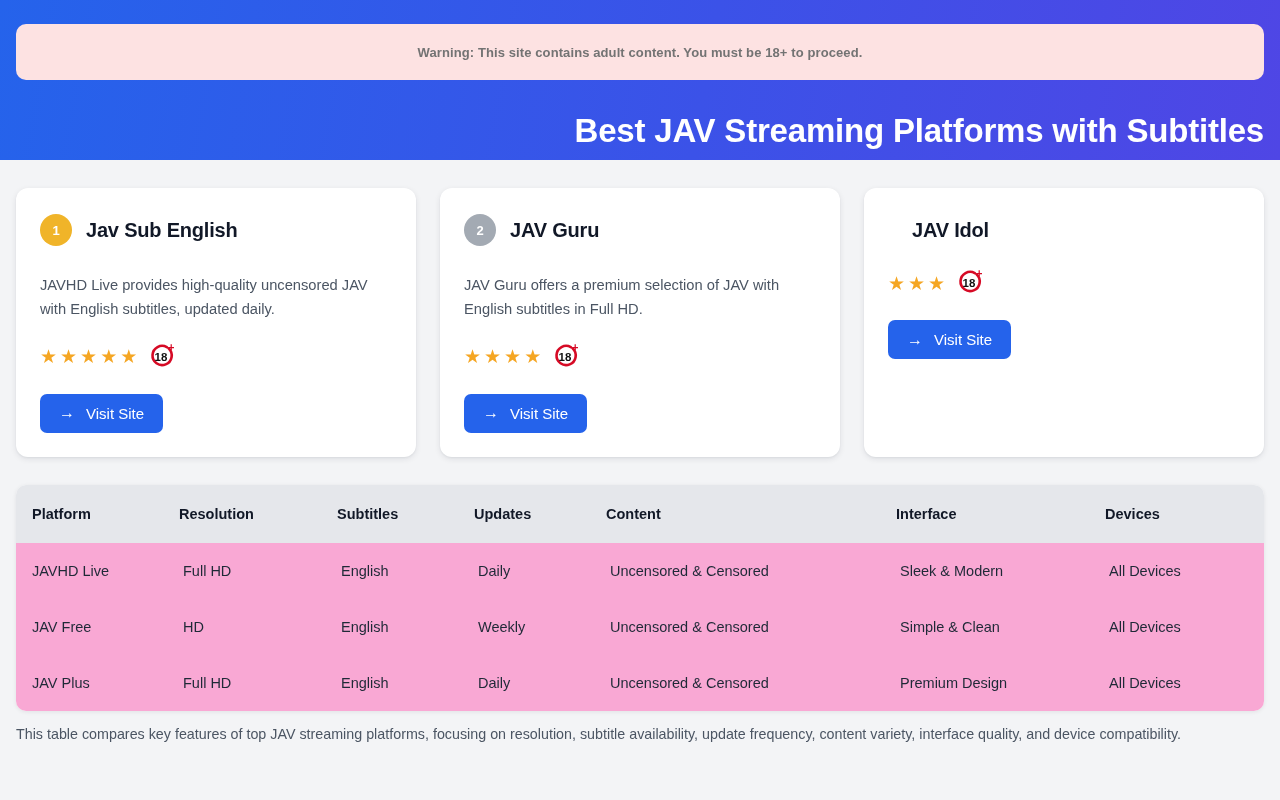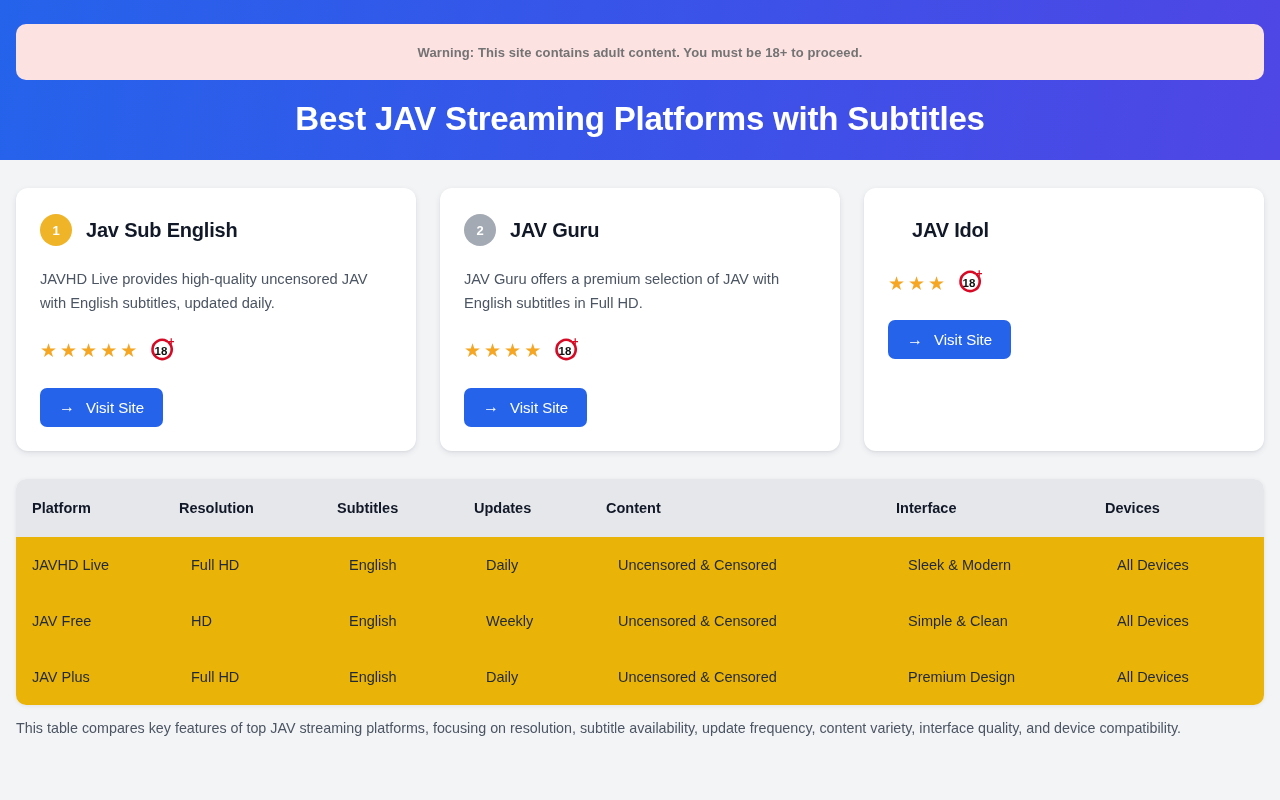--- a/index.html
+++ b/index.html
@@ -37,25 +37,25 @@
   }
 
   .warning-text {
     color: #737373;
     font-size: 13px;
     font-weight: bold;
     letter-spacing: 0.1px;
   }
 
   .hero-title {
-    text-align: center;
+    text-align: right;
     color: #ffffff;
     font-size: 33px;
     font-weight: bold;
-    margin-top: 20px;
+    margin-top: 32px;
     letter-spacing: -0.2px;
   }
 
   
   .cards-row {
     display: flex;
     gap: 24px;
     padding: 28px 16px 0 16px;
   }
 
@@ -91,21 +91,21 @@
   }
 
   .card-title {
     font-size: 20px;
     font-weight: bold;
     color: #111827;
     letter-spacing: -0.2px;
   }
 
   .card-desc {
-    margin-top: 20px;
+    margin-top: 26px;
     font-size: 14.7px;
     line-height: 1.62;
     color: #4b5563;
   }
 
   .rating-row {
     margin-top: 20px;
     display: flex;
     align-items: center;
     gap: 10px;
@@ -161,23 +161,23 @@
     font-size: 14.5px;
     font-weight: bold;
     color: #111827;
     padding: 18px 0 18px 0;
     height: 58px;
   }
 
   tbody td {
     font-size: 14.5px;
     color: #1f2937;
-    padding: 18px 12px;
+    padding: 18px 4px;
     height: 56px;
-    background: #eab308;
+    background: #f9a8d4;
   }
 
   th:nth-child(1), td:nth-child(1) { width: 163px; padding-left: 16px; }
   th:nth-child(2), td:nth-child(2) { width: 158px; }
   th:nth-child(3), td:nth-child(3) { width: 137px; }
   th:nth-child(4), td:nth-child(4) { width: 132px; }
   th:nth-child(5), td:nth-child(5) { width: 290px; }
   th:nth-child(6), td:nth-child(6) { width: 209px; }
   th:nth-child(7), td:nth-child(7) { width: 159px; }
 

